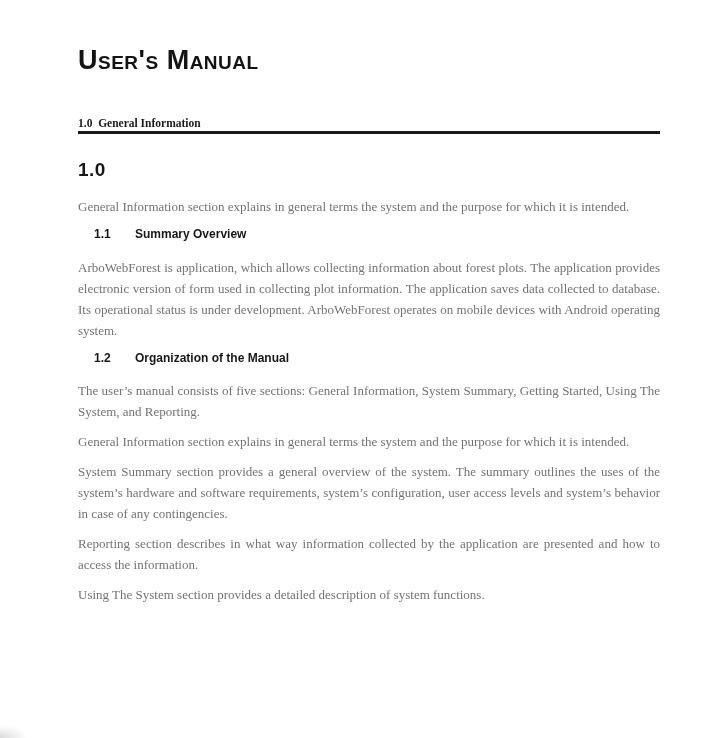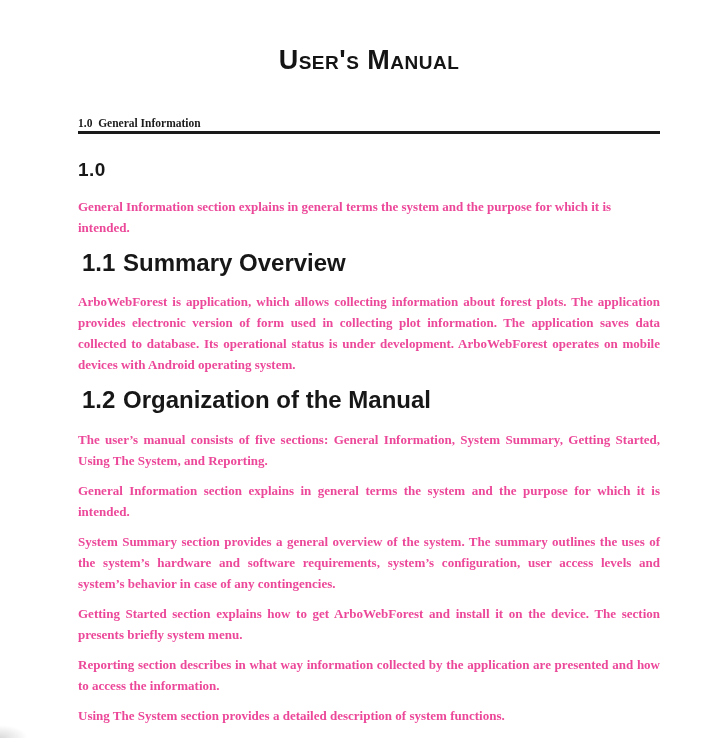--- a/index.html
+++ b/index.html
@@ -11,21 +11,20 @@
     font-family: "Liberation Serif", serif;
     color: #222222;
     position: relative;
     overflow: hidden;
   }
   .page {
     padding: 0 60px 0 78px; 
   }
   .doc-title {
     padding-top: 45px;
-    text-align: center;
     font-family: "Liberation Sans", sans-serif;
     font-weight: bold;
     font-variant: small-caps;
     font-size: 27px;
     letter-spacing: 0.5px;
     color: #141414;
   }
   .running-header {
     margin-top: 40px;
     text-align: left;
@@ -52,29 +51,28 @@
   .sec-heading .num {
     width: 41px;
     flex: none;
   }
   .h-main {
     font-size: 19px;
     letter-spacing: 0.4px;
     margin: 25px 0 15px;
   }
   .h-sub {
-    font-size: 24px;
-    margin: 11px 4px 15px;
+    font-size: 12px;
+    margin: 11px 16px 15px;
   }
   p.body-par {
     font-size: 13px;
     line-height: 21px;
     margin: 0 0 9px;
-    color: #ec4899;
-    font-weight: bold;
+    color: #737373;
   }
   p.just { text-align: justify; }
   .corner-smudge {
     position: absolute;
     left: 0;
     bottom: 0;
     width: 28px;
     height: 13px;
     background: radial-gradient(ellipse at left bottom,
                 rgba(150,150,150,0.35), rgba(255,255,255,0) 70%);
@@ -102,19 +100,18 @@
   </div>
   <p class="body-par just">ArboWebForest is application, which allows collecting information about forest plots. The application provides electronic version of form used in collecting plot information. The application saves data collected to database. Its operational status is under development. ArboWebForest operates on mobile devices with Android operating system.</p>
 
   <div class="sec-heading h-sub">
     <span class="num">1.2</span>
     <span>Organization of the Manual</span>
   </div>
   <p class="body-par just">The user’s manual consists of five sections: General Information, System Summary, Getting Started, Using The System, and Reporting.</p>
   <p class="body-par just">General Information section explains in general terms the system and the purpose for which it is intended.</p>
   <p class="body-par just">System Summary section provides a general overview of the system. The summary outlines the uses of the system’s hardware and software requirements, system’s configuration, user access levels and system’s behavior in case of any contingencies.</p>
-  <p class="body-par just">Getting Started section explains how to get ArboWebForest and install it on the device. The section presents briefly system menu.</p>
   <p class="body-par just">Reporting section describes in what way information collected by the application are presented and how to access the information.</p>
   <p class="body-par">Using The System section provides a detailed description of system functions.</p>
 
 </div>
 
 <div class="corner-smudge"></div>
 
 </body></html>

